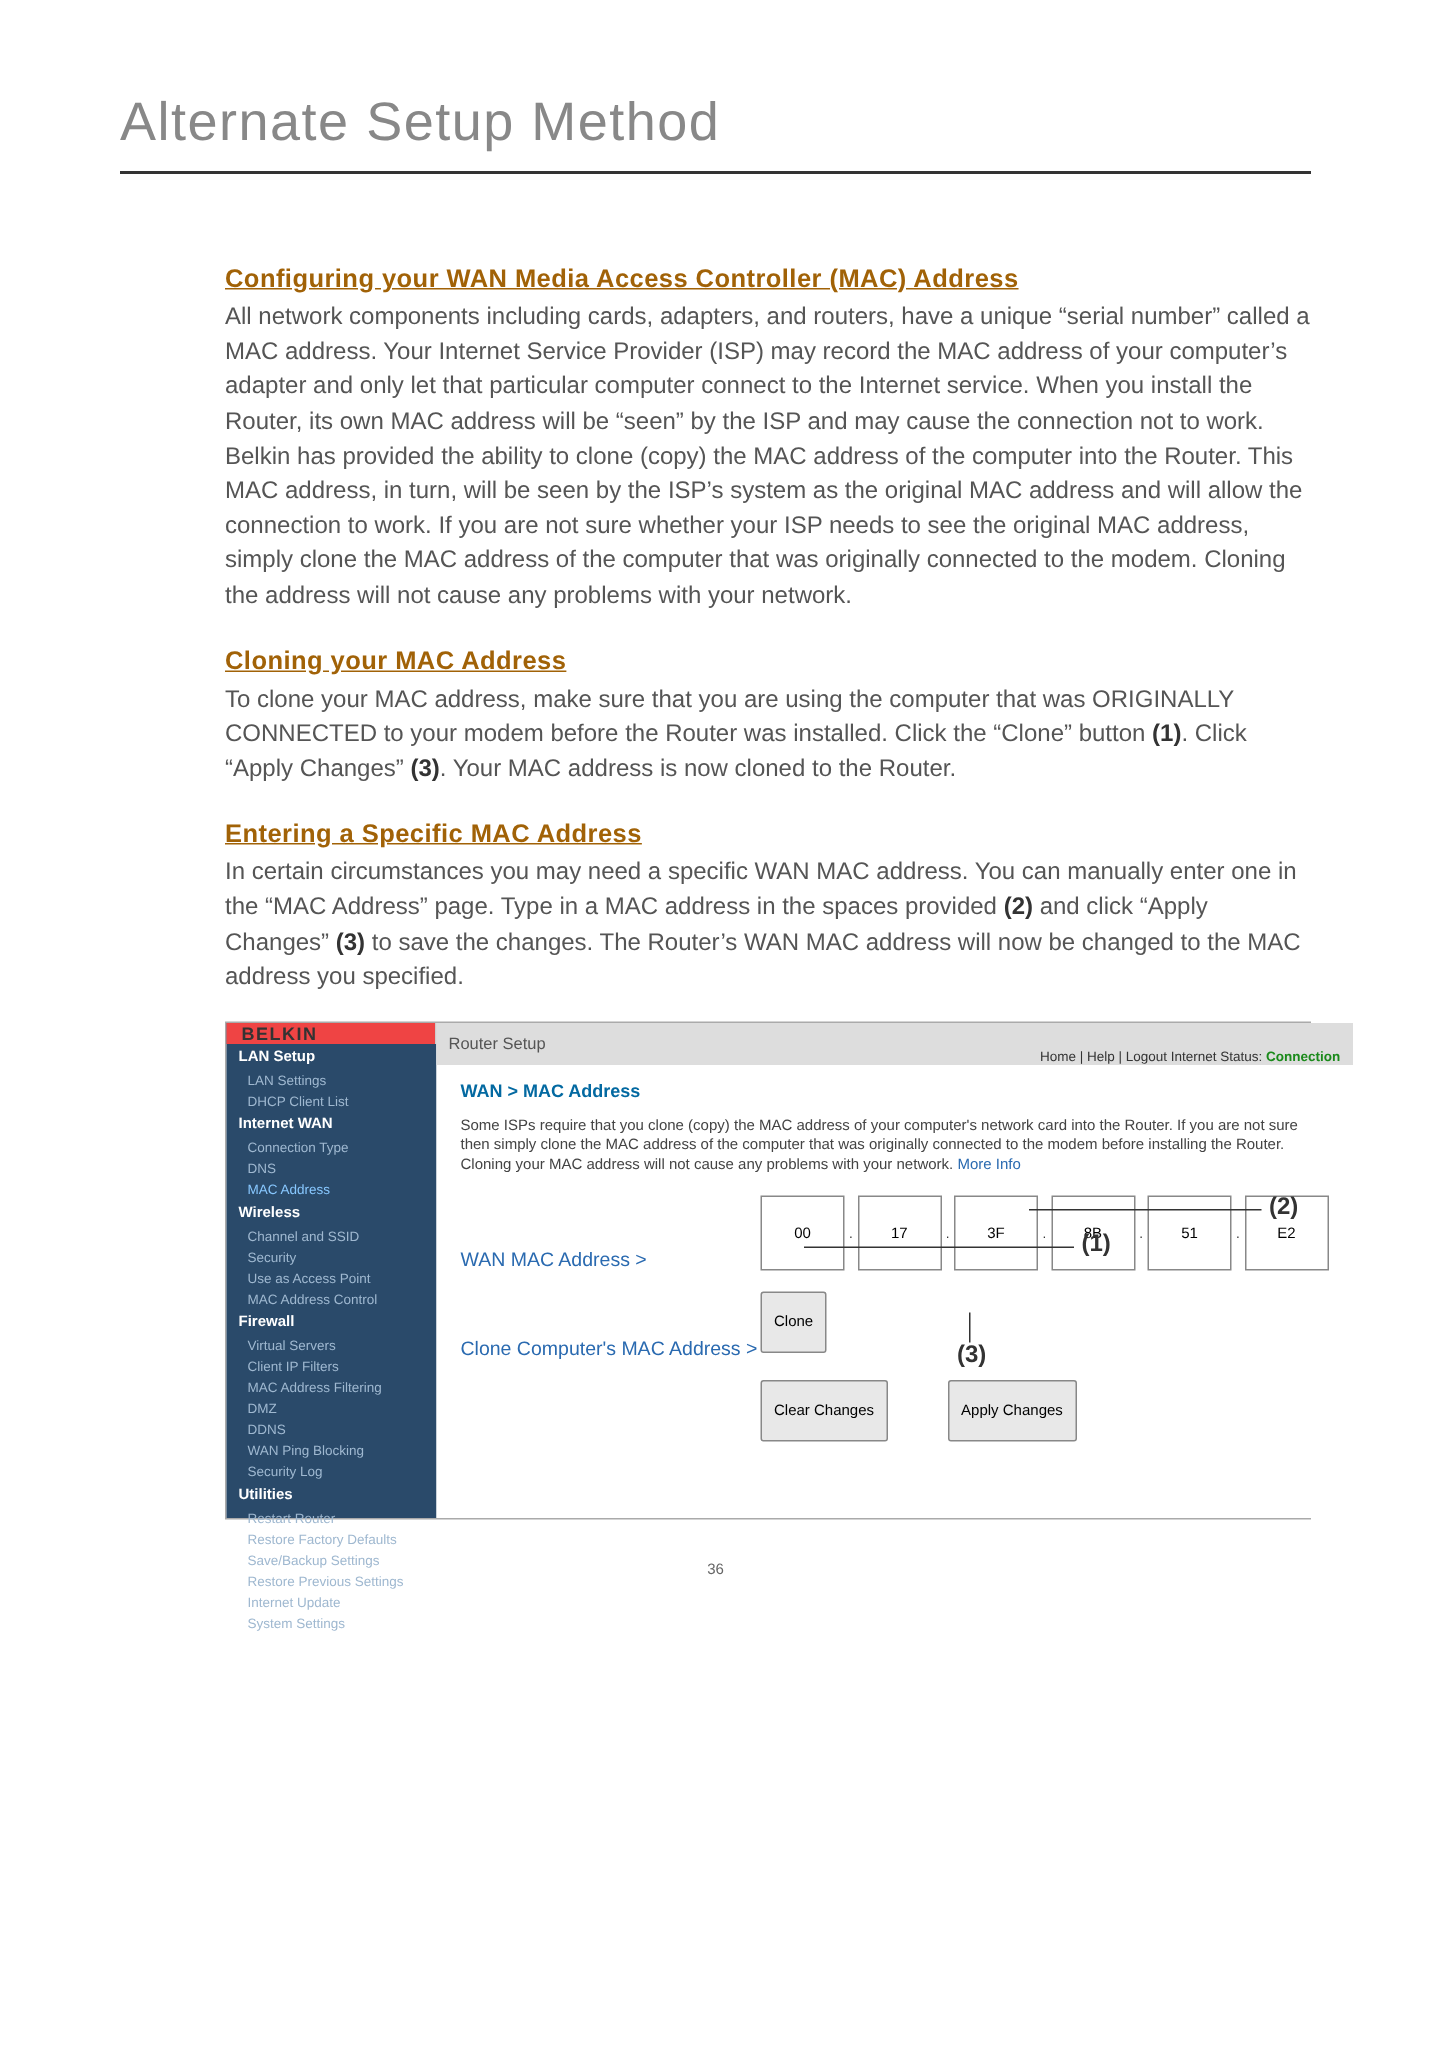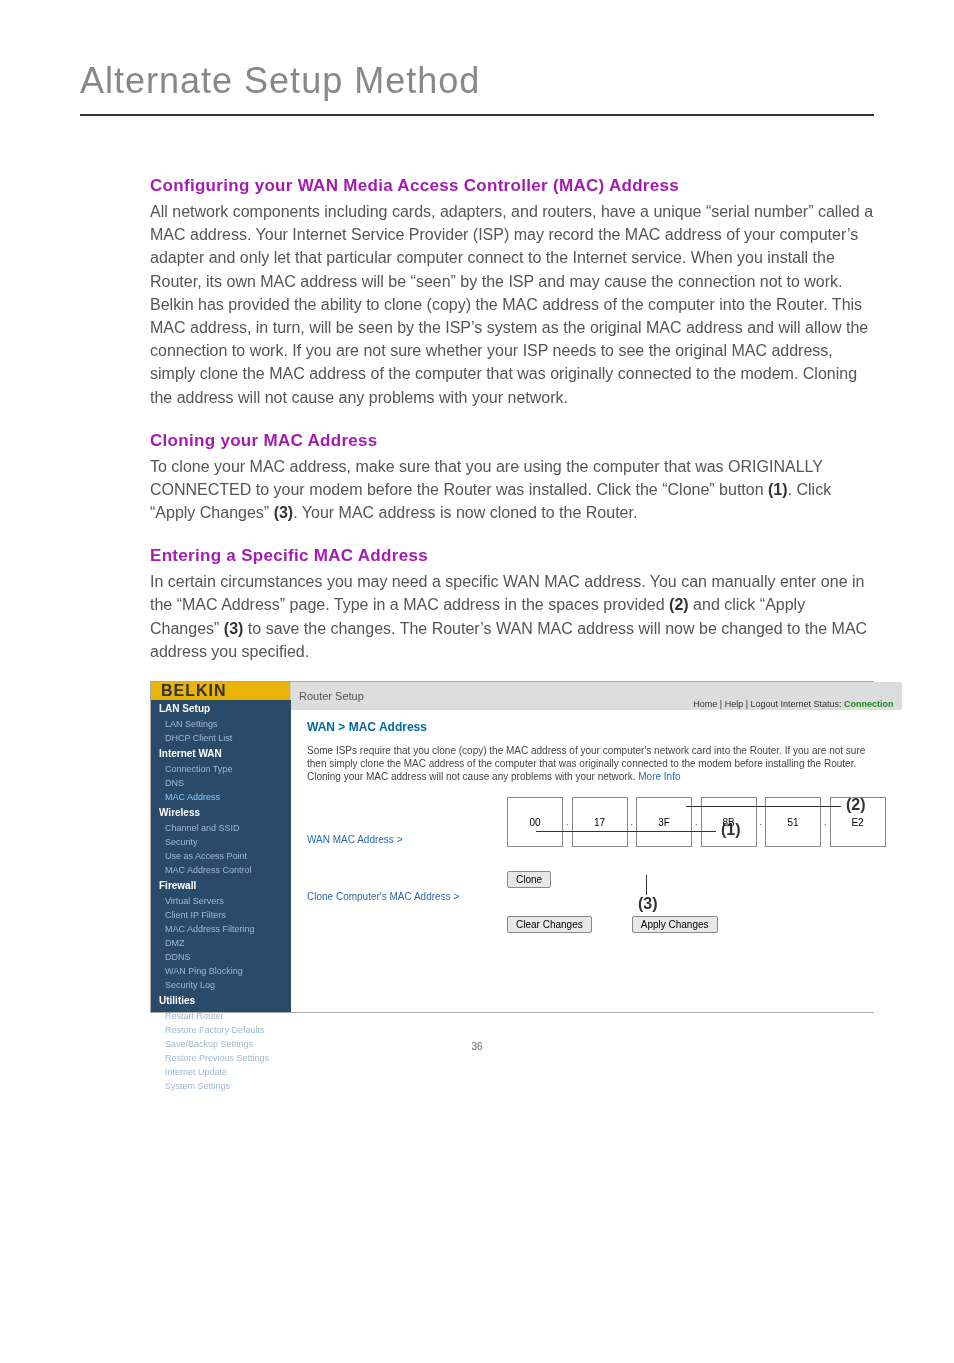--- a/index.html
+++ b/index.html
@@ -18,24 +18,25 @@
     color: #888;
     letter-spacing: 1px;
     border-bottom: 2px solid #333;
     padding-bottom: 12px;
     margin-bottom: 60px;
     font-family: "Arial Narrow", Arial, sans-serif;
   }
   .section-heading {
     font-size: 17px;
     font-weight: bold;
-    color: #a21caf;
+    color: #a16207;
     margin-bottom: 4px;
     margin-top: 22px;
     letter-spacing: 0.3px;
+    text-decoration: underline;
   }
   .body-text {
     font-size: 16px;
     color: #555;
     line-height: 1.45;
     margin-bottom: 8px;
   }
   .body-text b { font-weight: bold; color:#333; }
   .content-block { margin-left: 70px; }
 
@@ -51,28 +52,28 @@
   }
   .router-sidebar {
     width: 140px;
     background: #2a4a6a;
     color: #a8c0d8;
     display: flex;
     flex-direction: column;
     flex-shrink: 0;
   }
   .router-logo-wrap {
-    background:#eab308;
+    background:#ef4444;
     color:#333;
     height:28px;
     display:flex;
     align-items:center;
     padding-left:10px;
     font-weight:bold;
-    font-size:16px;
+    font-size:12px;
     letter-spacing:1px;
     border-right:1px solid #ccc;
   }
   .side-group-title {
     font-weight: bold;
     color: #fff;
     padding: 3px 8px;
     font-size: 10px;
   }
   .side-item {
@@ -123,36 +124,36 @@
   .desc-text .more { color:#2a6ab0; }
   .form-row {
     display: flex;
     align-items: center;
     margin-bottom: 10px;
     position: relative;
   }
   .form-label {
     width: 200px;
     color: #2a6ab0;
-    font-size: 10px;
+    font-size: 13px;
     margin-top: 34px;
   }
   .mac-inputs { display:flex; gap:4px; }
   .mac-inputs input {
     width: 22px;
     height: 16px;
     font-size: 10px;
     text-align: center;
     border:1px solid #888;
     padding:16px;
   }
   .dot { align-self:center; color:#333; font-size:9px; margin:0 -1px; }
   .clone-btn, .action-btn {
     font-size: 10px;
-    padding: 2px 8px;
+    padding: 14px 8px;
     background: #e8e8e8;
     border:1px solid #888;
     cursor:pointer;
     border-radius:2px;
   }
   .action-row { margin-top:14px; margin-left:200px; display:flex; gap:40px; }
   .callout {
     position: absolute;
     font-size: 16px;
     font-weight: bold;

